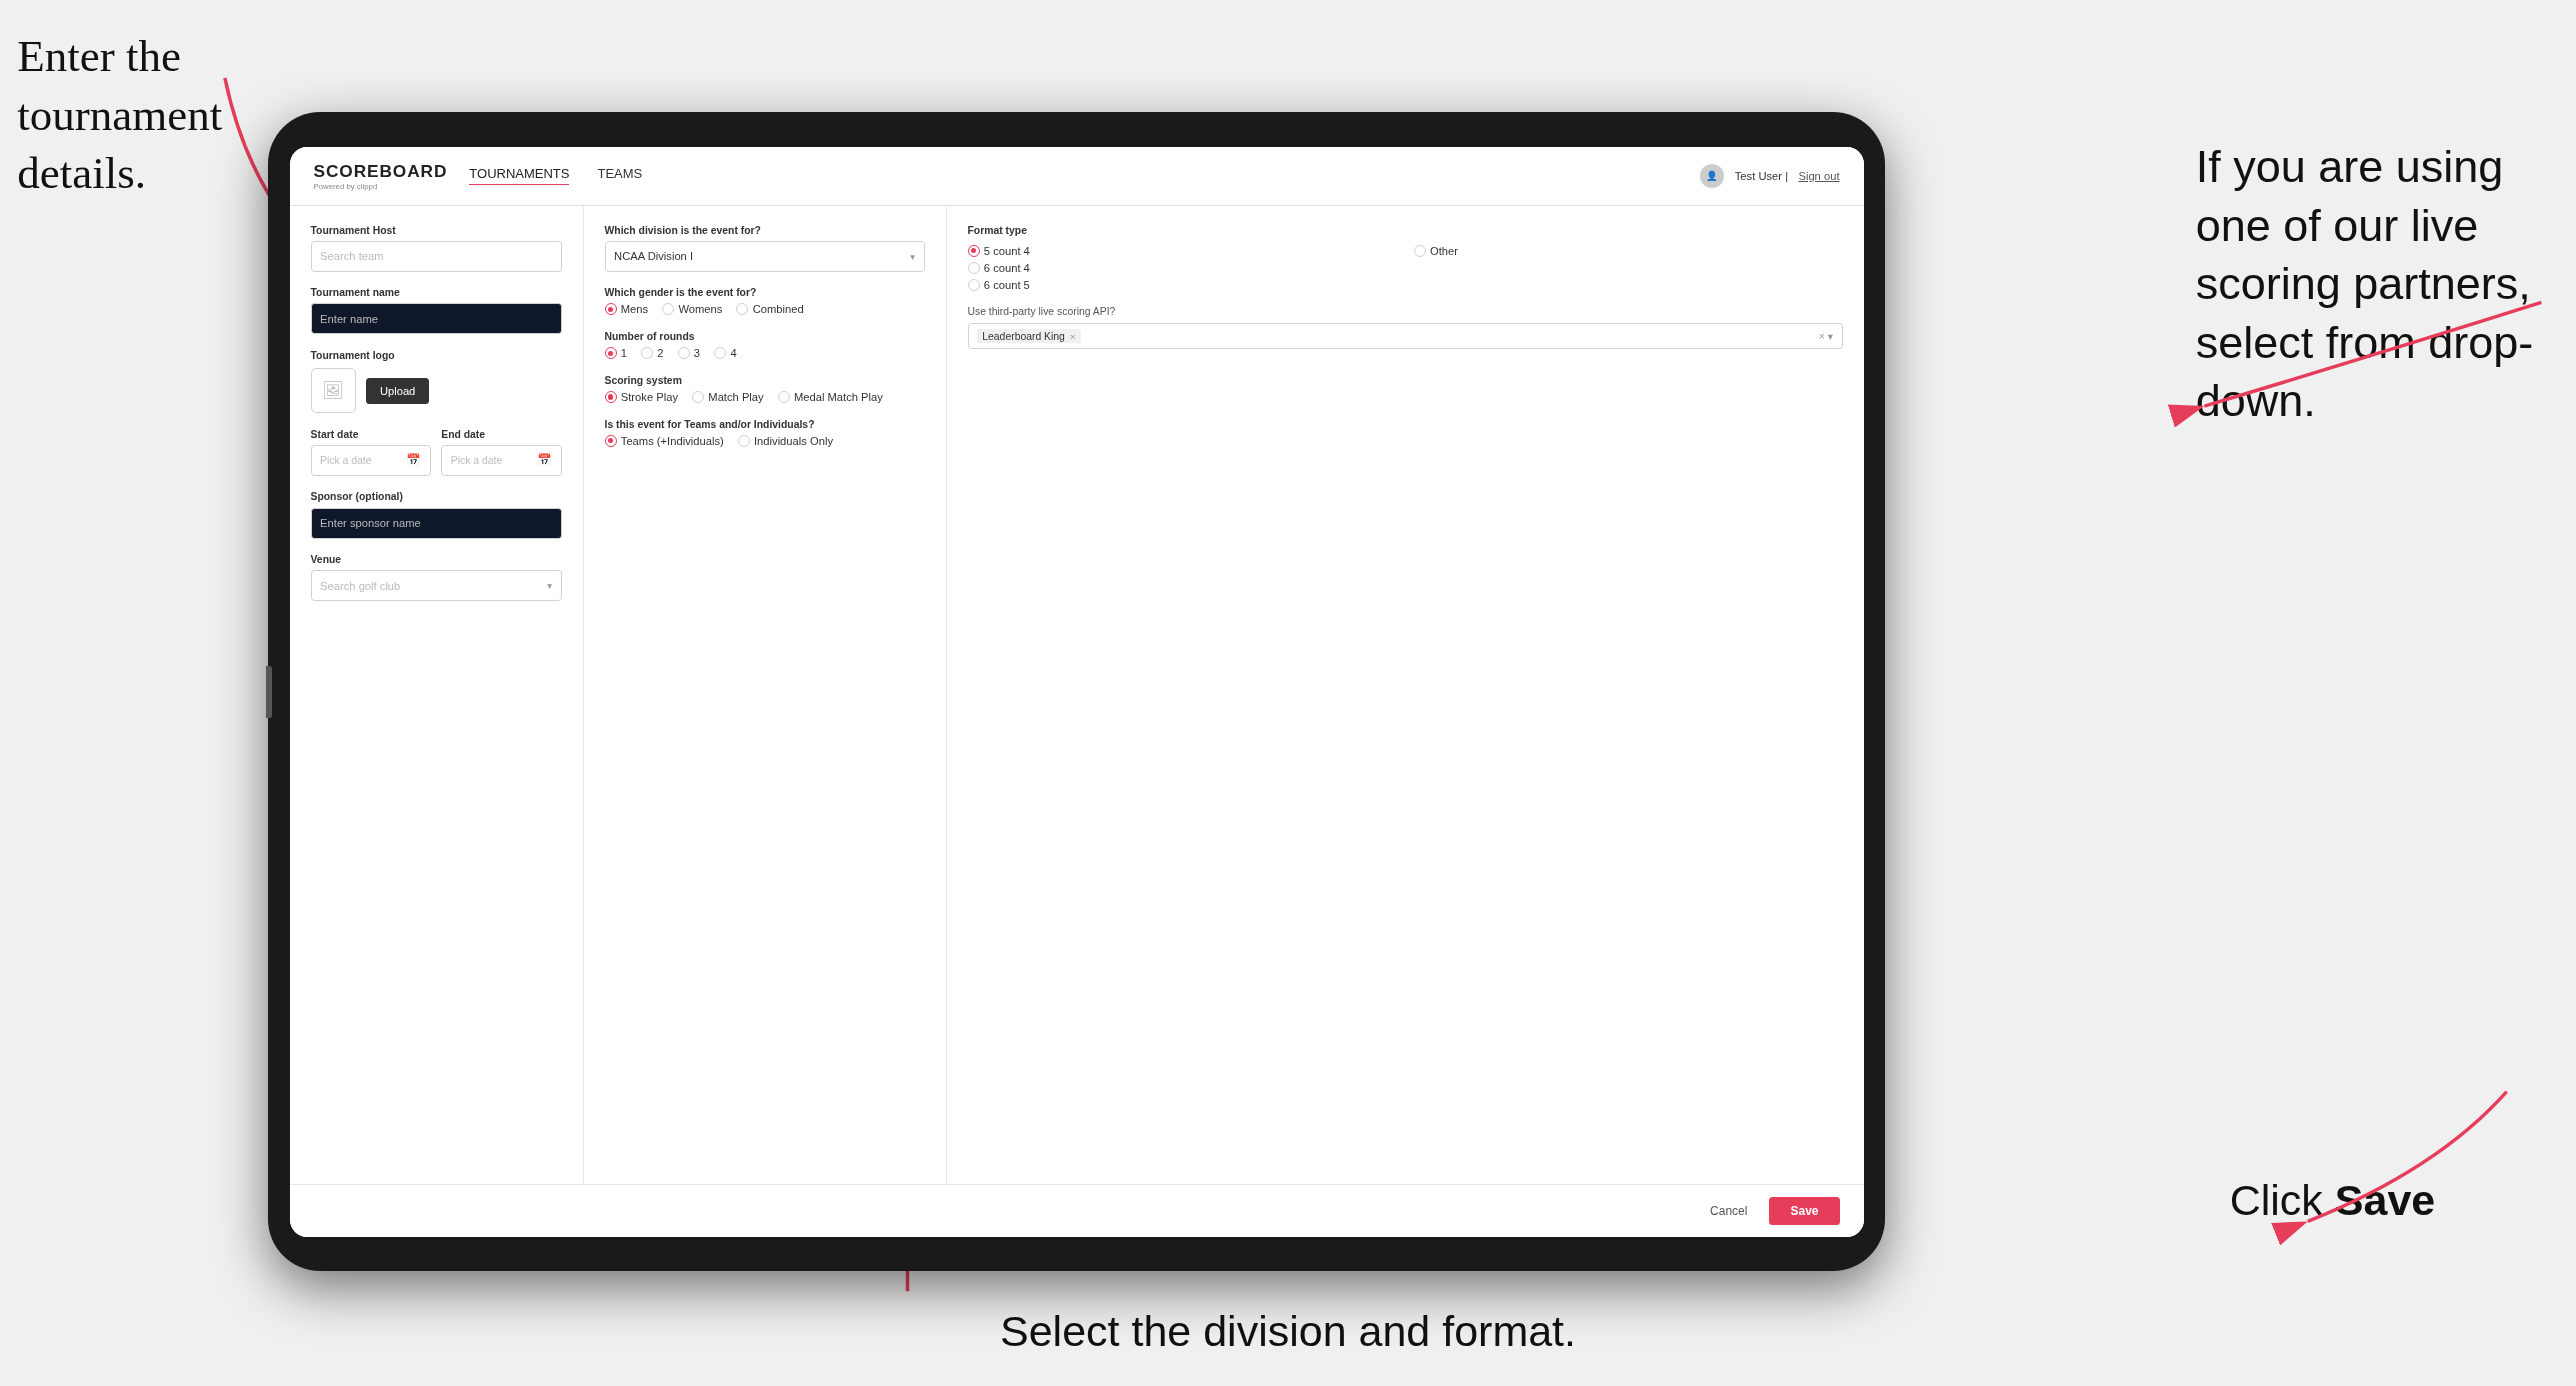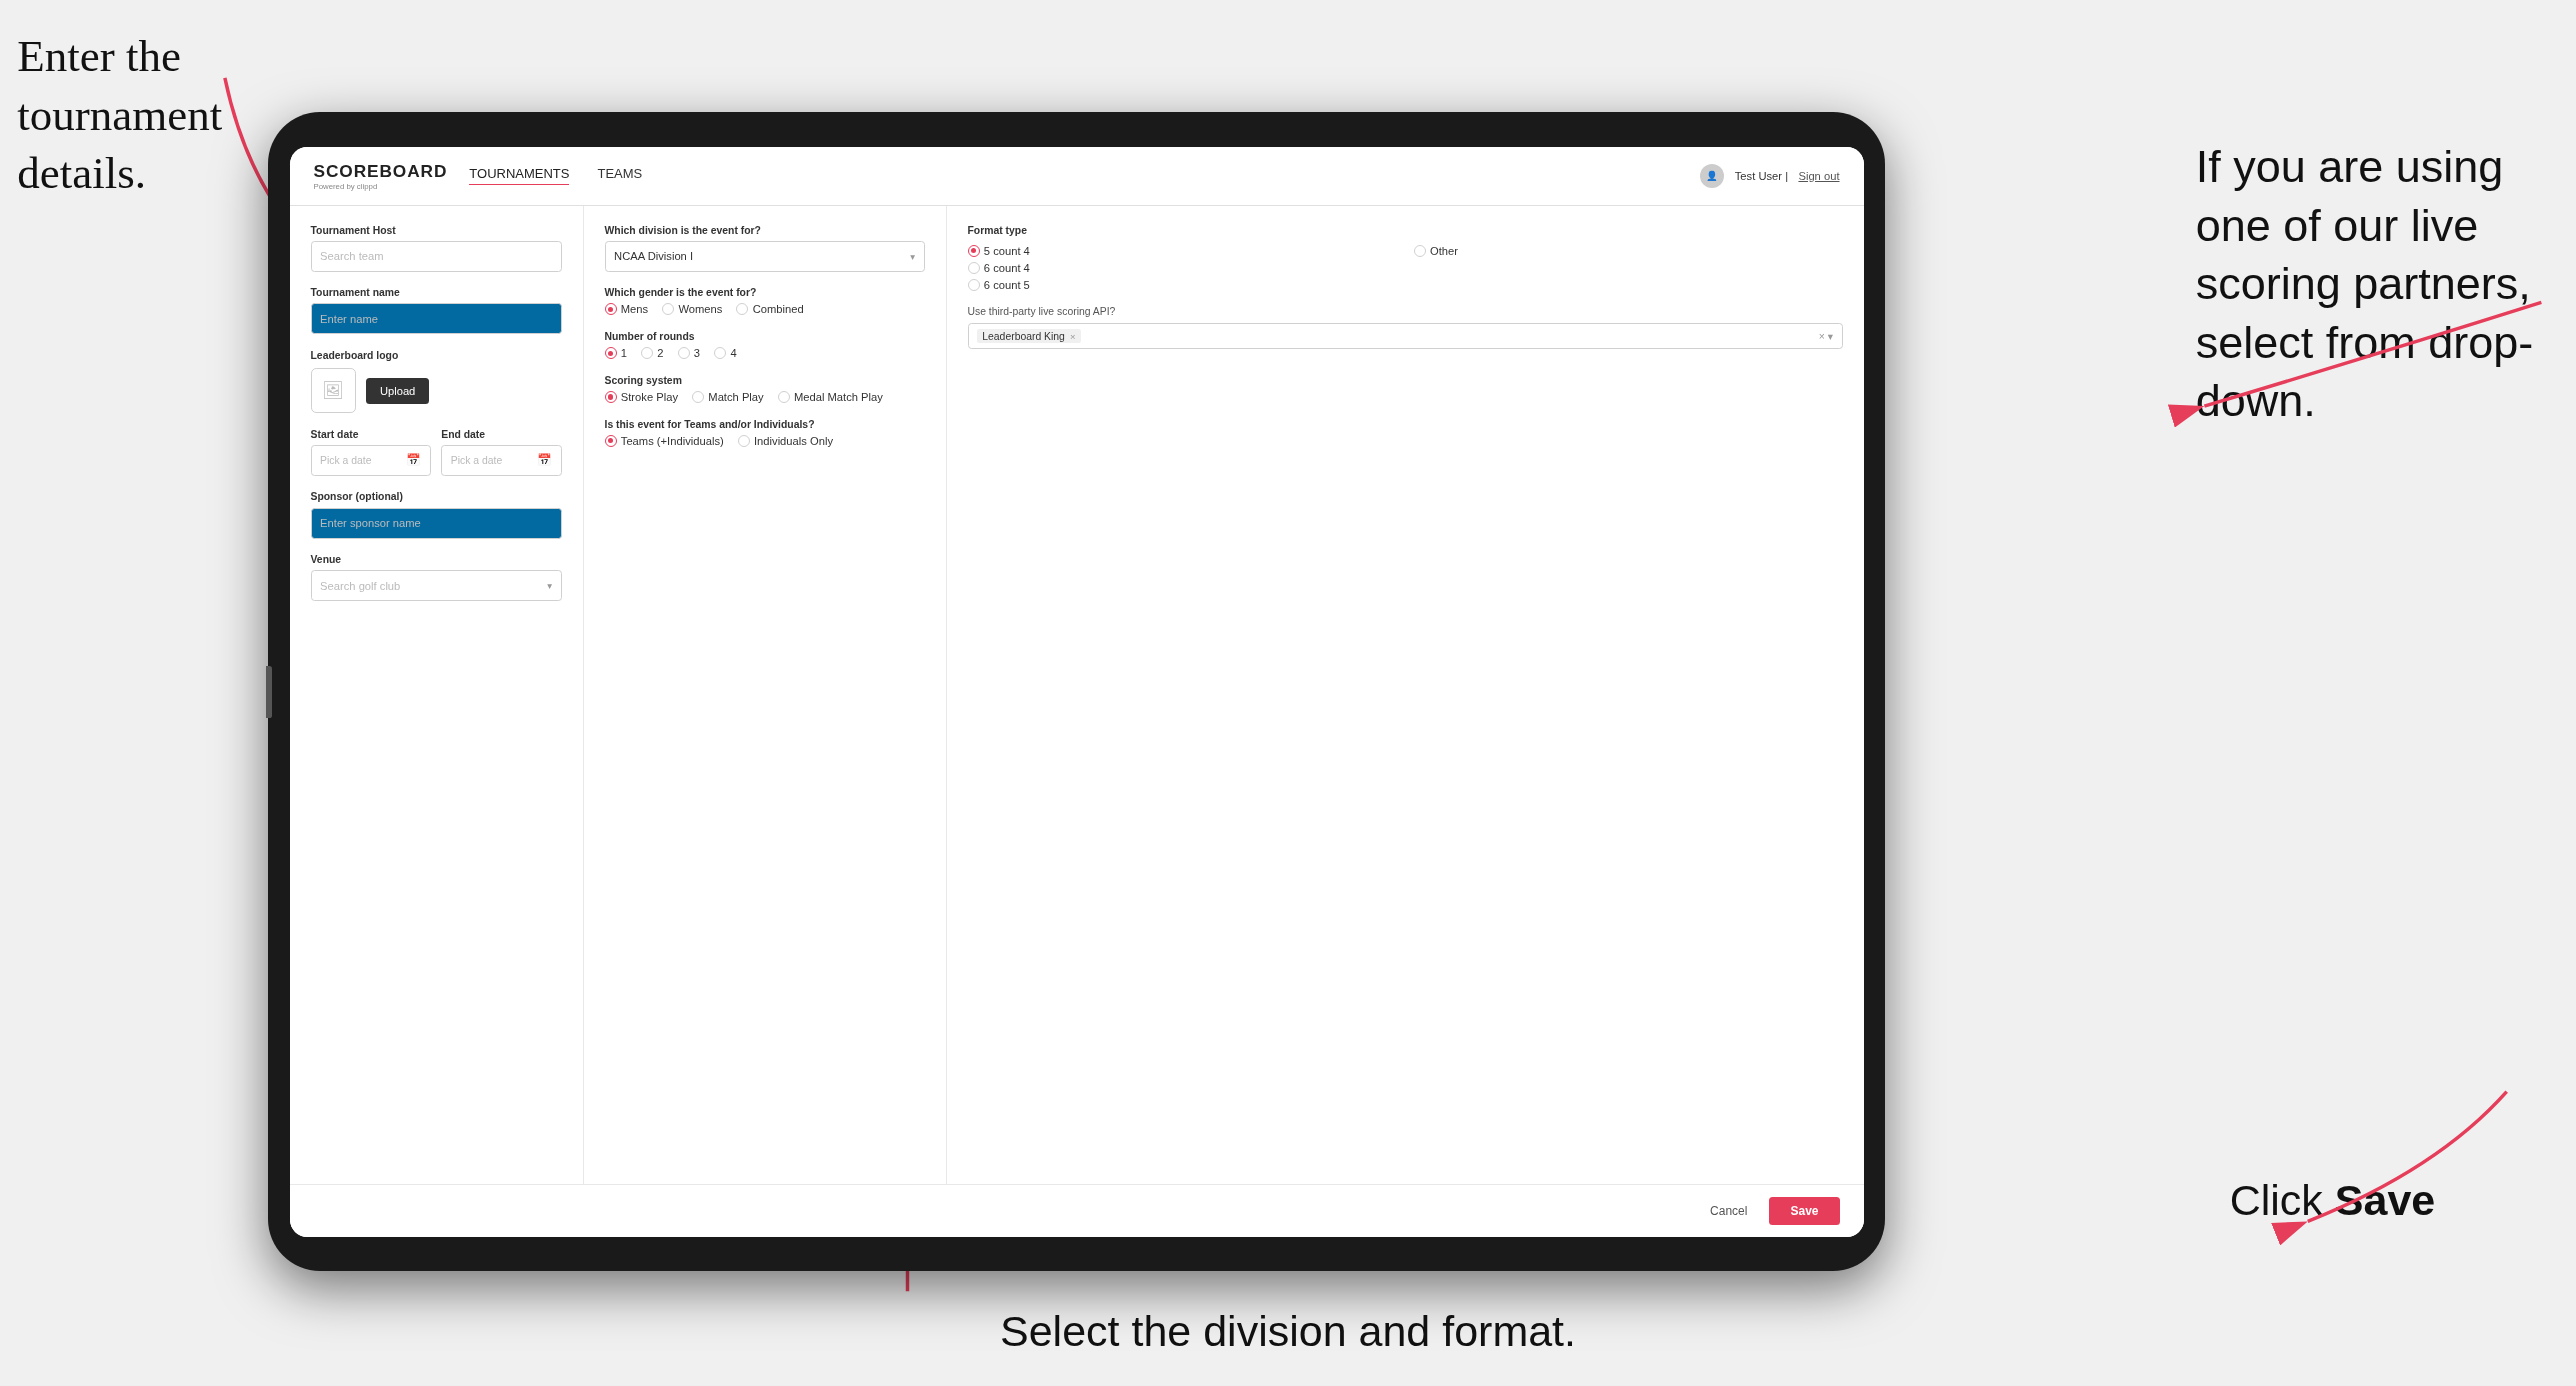--- a/index.html
+++ b/index.html
@@ -212,21 +212,21 @@
       justify-content: space-between;
     }
     .form-input-text {
       width: 100%;
       height: 31px;
       border: 0.9px solid #d0d0d0;
       border-radius: 3.5px;
       padding: 0 8.6px;
       font-size: 11.2px;
       color: #bbb;
-      background: #0369a1;
+      background: #0f172a;
       display: flex;
       align-items: center;
     }
     .form-select-arrow {
       color: #999;
       font-size: 9.5px;
     }
 
     
     .logo-upload-row {
@@ -503,21 +503,21 @@
         </div>
 
         <div class="form-field">
           <label class="form-label">Tournament name</label>
           <div class="form-input-text">
             <span style="color:#bbb;font-size:11.2px;">Enter name</span>
           </div>
         </div>
 
         <div class="form-field">
-          <label class="form-label">Leaderboard logo</label>
+          <label class="form-label">Tournament logo</label>
           <div class="logo-upload-row">
             <div class="logo-placeholder">🖼</div>
             <button class="upload-btn">Upload</button>
           </div>
         </div>
 
         <div class="date-row">
           <div class="date-field">
             <label class="form-label">Start date</label>
             <div class="date-input">

